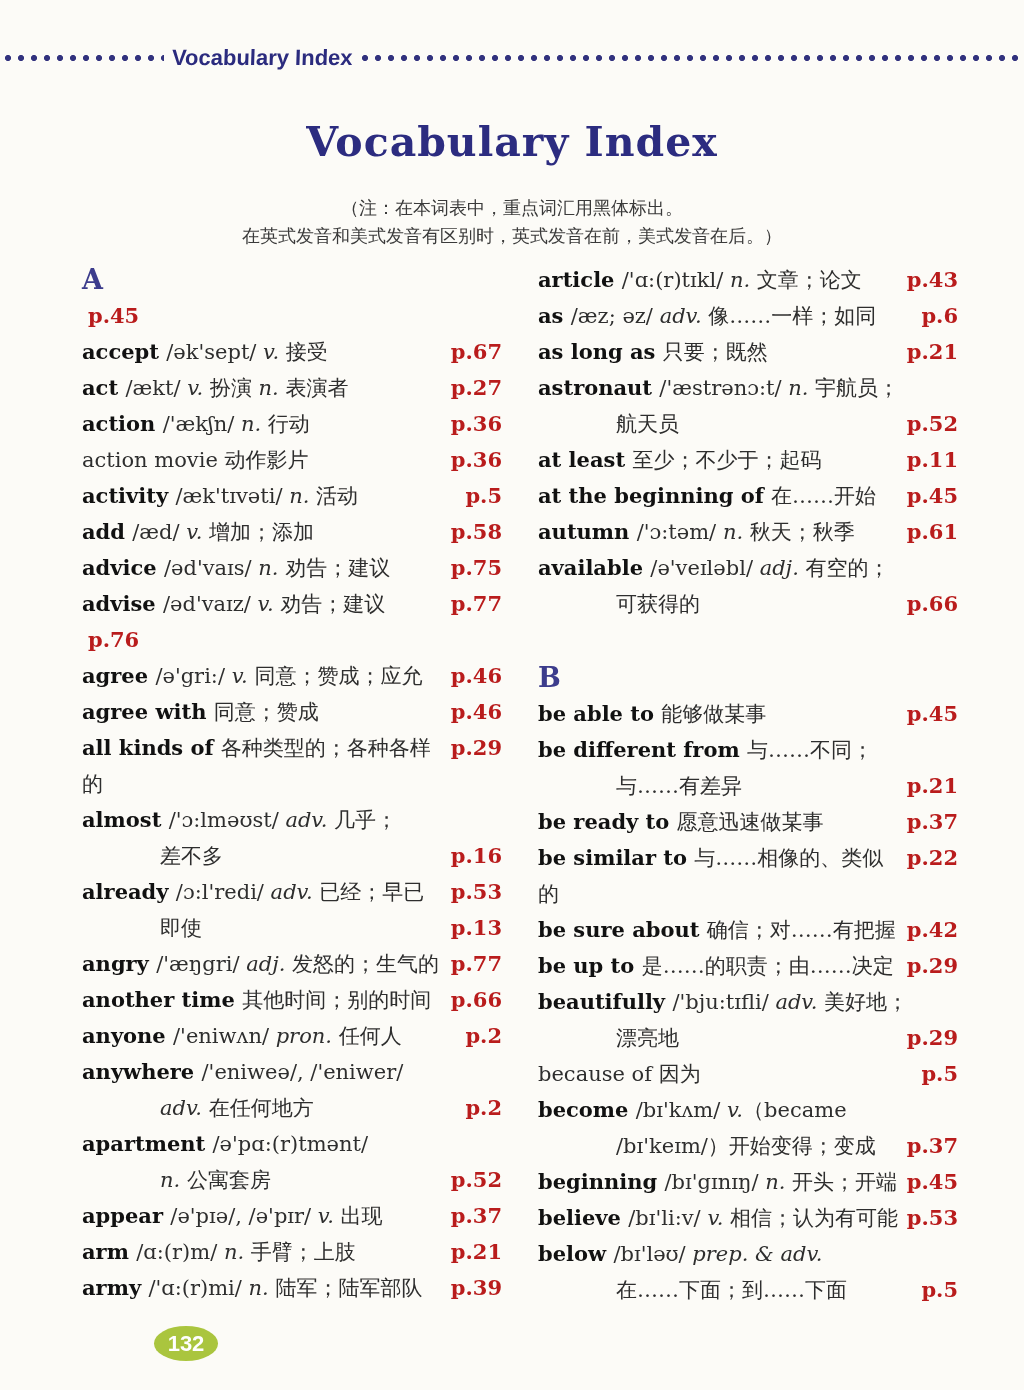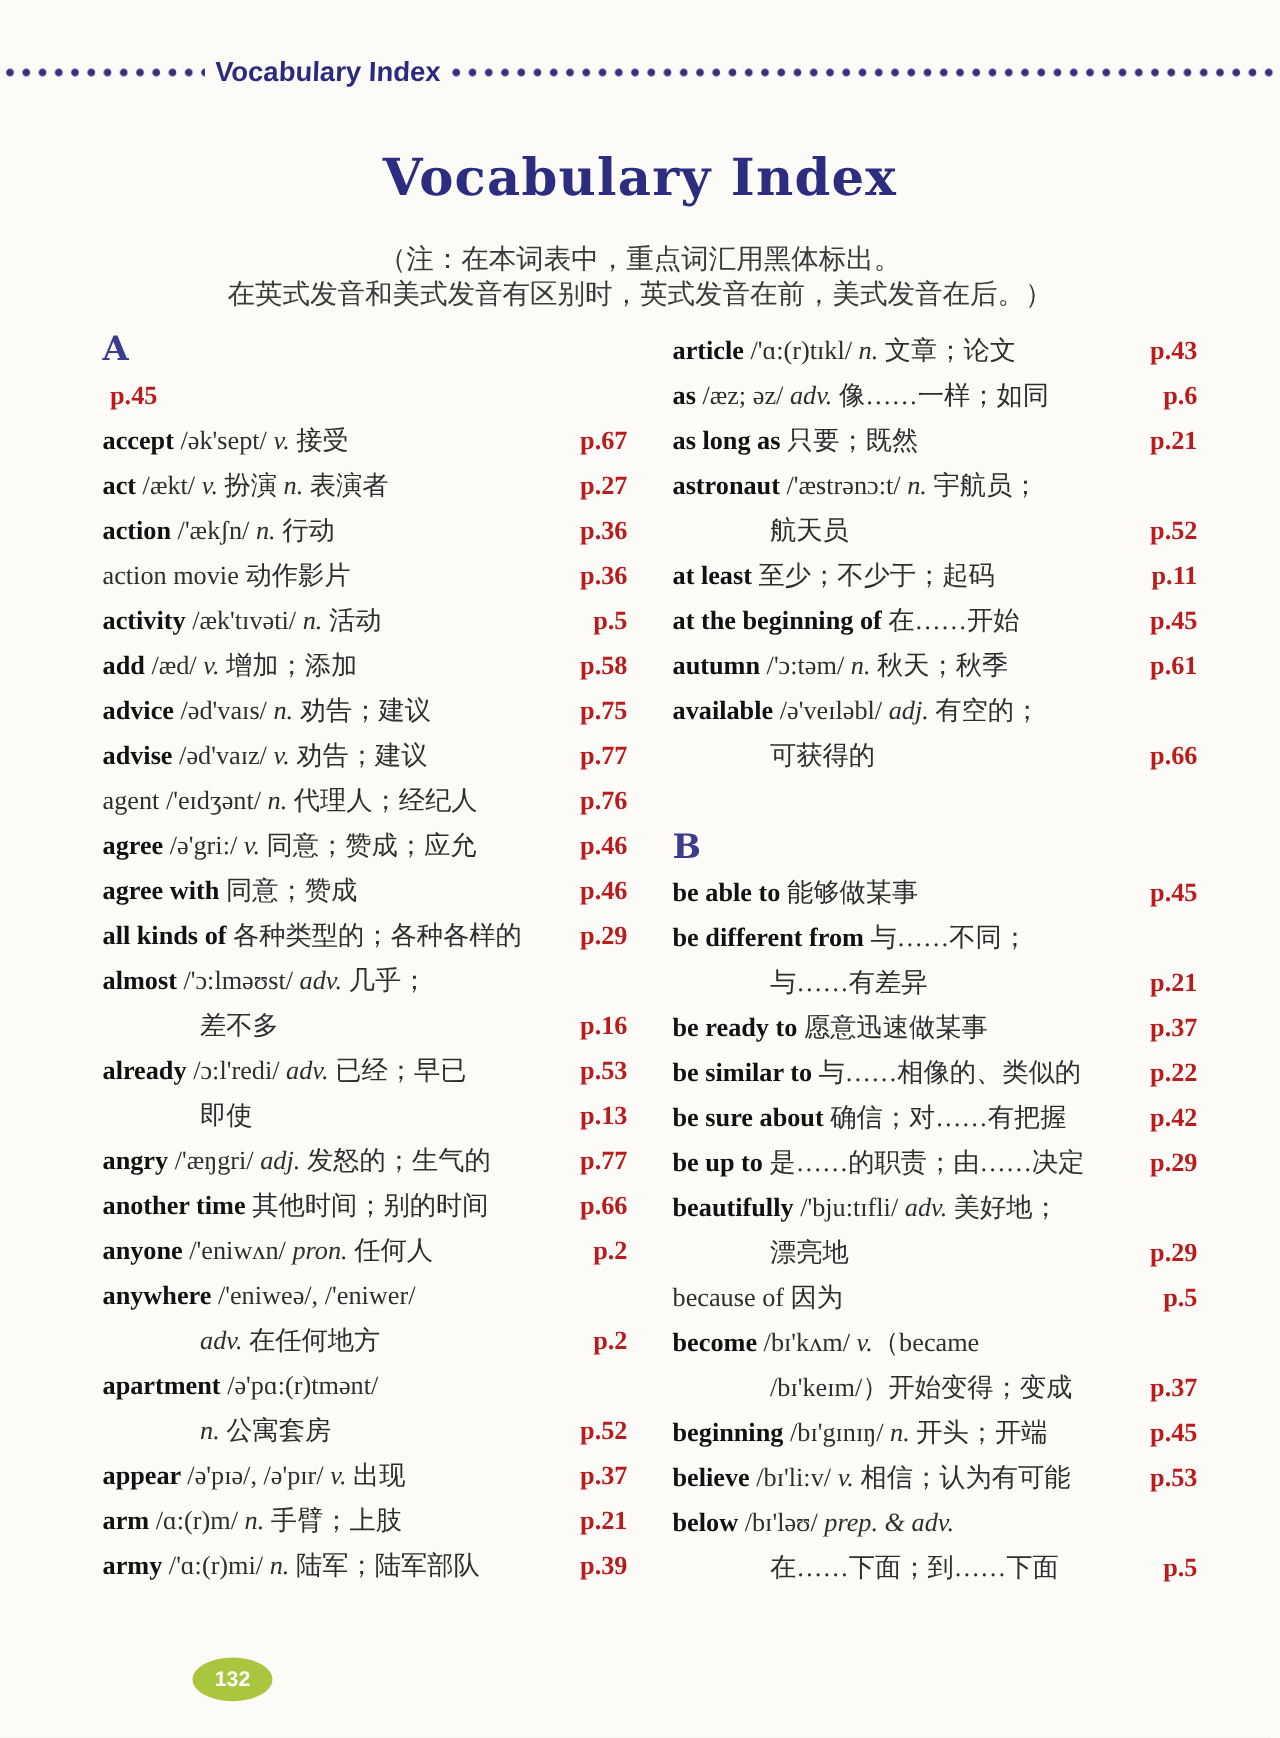--- a/index.html
+++ b/index.html
@@ -31,48 +31,48 @@
   }
   
   .main-title{
     position:absolute;top:118px;left:0;right:0;
     text-align:center;font-weight:bold;font-size:41px;color:#2c2c80;
     letter-spacing:1px;
   }
   
   .note{
     position:absolute;top:194px;left:0;right:0;
-    text-align:center;font-size:22px;line-height:28px;color:#3a3a3a;
+    text-align:center;font-size:18px;line-height:28px;color:#3a3a3a;
   }
   
   .content{
     position:absolute;top:262px;left:82px;width:876px;
     display:flex;gap:36px;
   }
   .col{width:420px;font-size:21px;}
   .sec-heading{
     font-size:27px;font-weight:bold;color:#3c3c8c;line-height:36px;
   }
   .sec-heading + .entry .line{margin-top:0;}
   .col .sec-heading:not(:first-child){margin-top:38px;}
   .line{
-    display:flex;align-items:flex-end;line-height:36px;font-family:Liberation Serif, serif;
+    display:flex;align-items:flex-start;line-height:36px;
   }
   .line .txt{flex:1;min-width:0;}
   .line.indent .txt{padding-left:78px;}
   .pg{white-space:nowrap;margin-left:6px;font-weight:600;color:#b91c1c;}
   b.w{font-weight:bold;color:#111;}
   i.pos{font-style:italic;}
   
   .badge{
     position:absolute;left:154px;top:1326px;width:64px;height:35px;
     background:#aac53e;border-radius:50%;
     display:flex;align-items:center;justify-content:center;
     color:#fff;font-family:"Liberation Sans","DejaVu Sans",sans-serif;
-    font-weight:bold;font-size:17px;
+    font-weight:bold;font-size:22px;
   }
 </style>
 </head>
 <body>
 
 <div class="page">
 
   <div class="runhead">
     <div class="dots left"></div>
     <div class="runhead-label">Vocabulary Index</div>
@@ -137,21 +137,20 @@
           </div>
         </div>
         <div class="entry">
           <div class="line">
             <span class="txt"><b class="w">advise </b><span>/əd'vaɪz/ </span><i class="pos">v.</i><span> 劝告；建议</span></span>
             <span class="pg">p.77</span>
           </div>
         </div>
         <div class="entry">
           <div class="line">
-            <span class="txt"><span>agent /'eɪdʒənt/ </span><i class="pos">n.</i><span> 代理人；经纪人</span></span>
             <span class="pg">p.76</span>
           </div>
         </div>
         <div class="entry">
           <div class="line">
             <span class="txt"><b class="w">agree </b><span>/ə'gri:/ </span><i class="pos">v.</i><span> 同意；赞成；应允</span></span>
             <span class="pg">p.46</span>
           </div>
         </div>
         <div class="entry">

